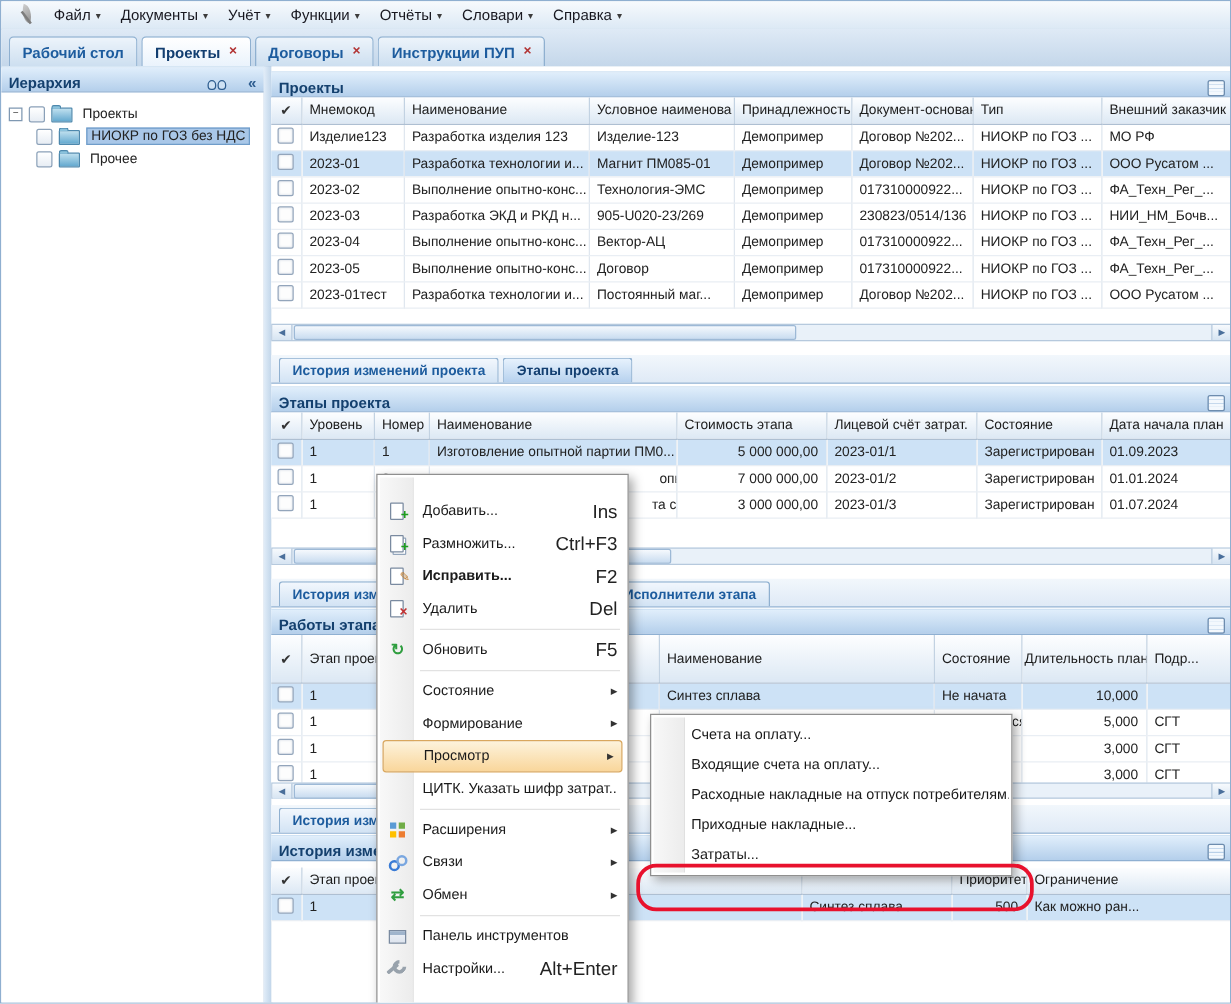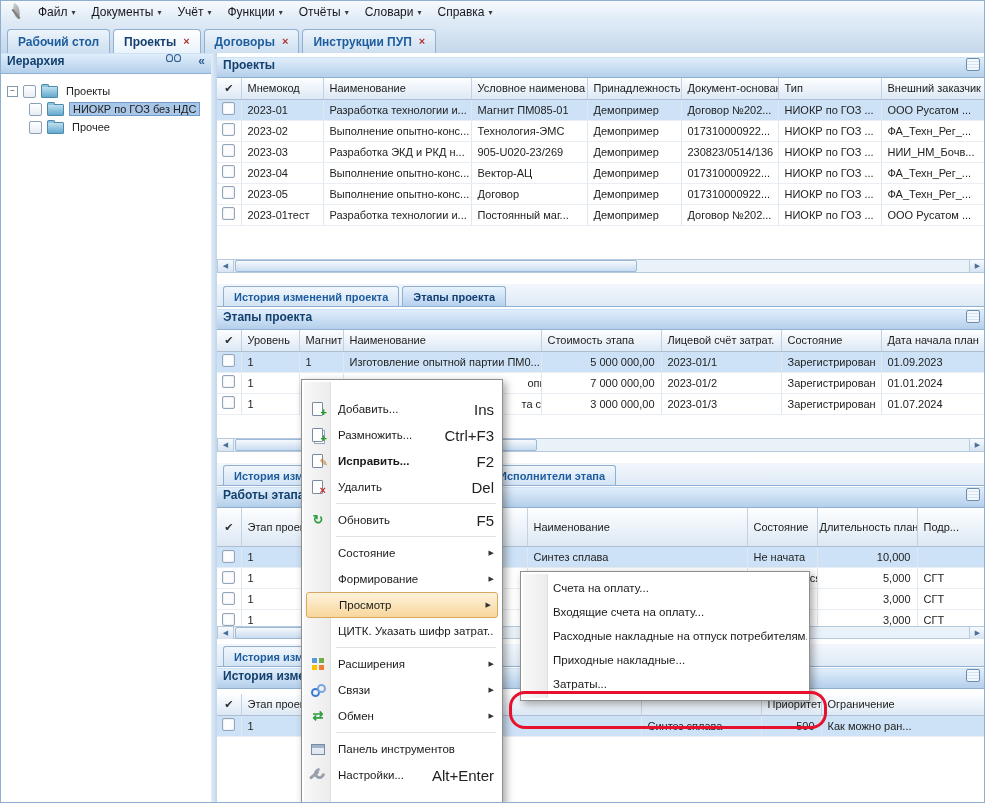--- a/index.html
+++ b/index.html
@@ -1,42 +1,42 @@
 <!DOCTYPE html>
 <html><head>
 <meta charset="utf-8">
 <style>
   html,body{margin:0;padding:0;background:#fff;}
   #app{position:relative;width:985px;height:803px;font-family:"Liberation Sans",sans-serif;font-size:11px;color:#222;
        background:#fff;border:1px solid #8fafd0;box-sizing:border-box;overflow:hidden;}
 
   
   #menubar{position:absolute;left:0;top:0;right:0;height:22px;background:linear-gradient(#f7fafd,#dce9f5);
-           border-bottom:1px solid #b8cde2;display:flex;align-items:center;padding-left:7px;}
+           border-bottom:1px solid #b8cde2;display:flex;align-items:center;padding-left:12px;}
   .logo{width:14px;height:18px;position:relative;margin:0 6px 0 2px;}
   .logo::before{content:"";position:absolute;left:2px;top:1px;width:9px;height:14px;
         background:linear-gradient(135deg,#cecece,#8f8f8f);border-radius:0 100% 0 100%;transform:rotate(15deg);}
   .logo::after{content:"";position:absolute;left:0;top:10px;width:12px;height:2px;background:#7d7d7d;transform:rotate(52deg);}
   .mb-item{display:flex;align-items:center;padding:2px 8px;font-size:12px;color:#17171f;cursor:default;}
   .mb-item .car{font-size:8px;color:#3c3c3c;margin-left:4px;}
 
   
   #tabbar{position:absolute;left:0;top:22px;right:0;height:30px;background:linear-gradient(#dfeaf6,#c4d7ea);
           border-bottom:1px solid #8fafd0;display:flex;align-items:flex-end;padding-left:6px;gap:3px;}
   .tab{height:23px;display:flex;align-items:center;gap:7px;padding:0 10px;border:1px solid #8fb0d0;border-bottom:none;
        border-radius:4px 4px 0 0;background:linear-gradient(#edf4fb,#cddff0);color:#1d5c9e;font-weight:bold;font-size:12px;}
   .tab.active{background:linear-gradient(#ffffff,#eaf3fc);color:#123e70;}
   .tab .x{color:#b23434;font-weight:bold;font-size:11px;line-height:11px;}
 
   
   #sidebar{position:absolute;left:0;top:52px;width:210px;bottom:0;background:#fff;border-right:1px solid #9fb9d4;}
   #splitter{position:absolute;left:210px;top:52px;width:6px;bottom:0;background:linear-gradient(90deg,#e2edf8,#c2d6ea);
             border-right:1px solid #9fb9d4;cursor:ew-resize;}
   .phead{height:21px;background:linear-gradient(#e0eefb,#b4cfeb);border-bottom:1px solid #8fb0d2;border-top:1px solid #cfe2f4;
-         display:flex;align-items:flex-start;padding:0 6px;font-weight:bold;font-size:12px;color:#14406e;box-sizing:border-box;gap:11px;}
+         display:flex;align-items:flex-end;padding:0 6px;font-weight:bold;font-size:12px;color:#14406e;box-sizing:border-box;gap:11px;}
   .phead .sp{flex:1;}
   .binoc{width:15px;height:9px;position:relative;margin-right:6px;}
   .binoc::before,.binoc::after{content:"";position:absolute;top:0;width:5px;height:6px;border:1.5px solid #2e5d8f;
          border-radius:50% 50% 42% 42%;background:#cfe2f4;}
   .binoc::before{left:0;} .binoc::after{right:0;}
   .coll{color:#2e5d8f;font-weight:bold;font-size:12px;}
   .ph-ic{width:12px;height:11px;border:1px solid #6d8cae;background:repeating-linear-gradient(#f3f8fd,#f3f8fd 2px,#b9d0e8 3px);border-radius:2px;}
   .tree{padding:8px 0 0 0;}
   .trow{display:flex;align-items:center;height:18px;gap:5px;padding-left:6px;}
   .trow.child{padding-left:28px;text-align:center;}
@@ -228,20 +228,30 @@
           <tr>
         <th class="cbh">✔</th>
         <th>Мнемокод</th>
         <th>Наименование</th>
         <th>Условное наименова</th>
         <th>Принадлежность</th>
         <th>Документ-основан</th>
         <th>Тип</th>
         <th>Внешний заказчик</th>
       </tr>
+      <tr>
+        <td class="cbc"><span class="rcb"></span></td>
+        <td>Изделие123</td>
+            <td>Разработка изделия 123</td>
+            <td>Изделие-123</td>
+            <td>Демопример</td>
+            <td>Договор №202...</td>
+            <td>НИОКР по ГОЗ ...</td>
+            <td>МО РФ</td>
+      </tr>
       <tr class="sel">
         <td class="cbc"><span class="rcb"></span></td>
         <td>2023-01</td>
             <td>Разработка технологии и...</td>
             <td>Магнит ПМ085-01</td>
             <td>Демопример</td>
             <td>Договор №202...</td>
             <td>НИОКР по ГОЗ ...</td>
             <td>ООО Русатом ...</td>
       </tr>
@@ -323,21 +333,21 @@
           <col style="width:198px">
           <col style="width:120px">
           <col style="width:120px">
           <col style="width:100px">
           <col style="width:105px">
         </colgroup>
       <tbody>
           <tr>
         <th class="cbh">✔</th>
         <th>Уровень</th>
-        <th>Магнит</th>
+        <th>Номер</th>
         <th>Наименование</th>
         <th>Стоимость этапа</th>
         <th>Лицевой счёт затрат.</th>
         <th>Состояние</th>
         <th>Дата начала план</th>
       </tr>
       <tr class="sel">
         <td class="cbc"><span class="rcb"></span></td>
         <td>1</td>
             <td>1</td>

